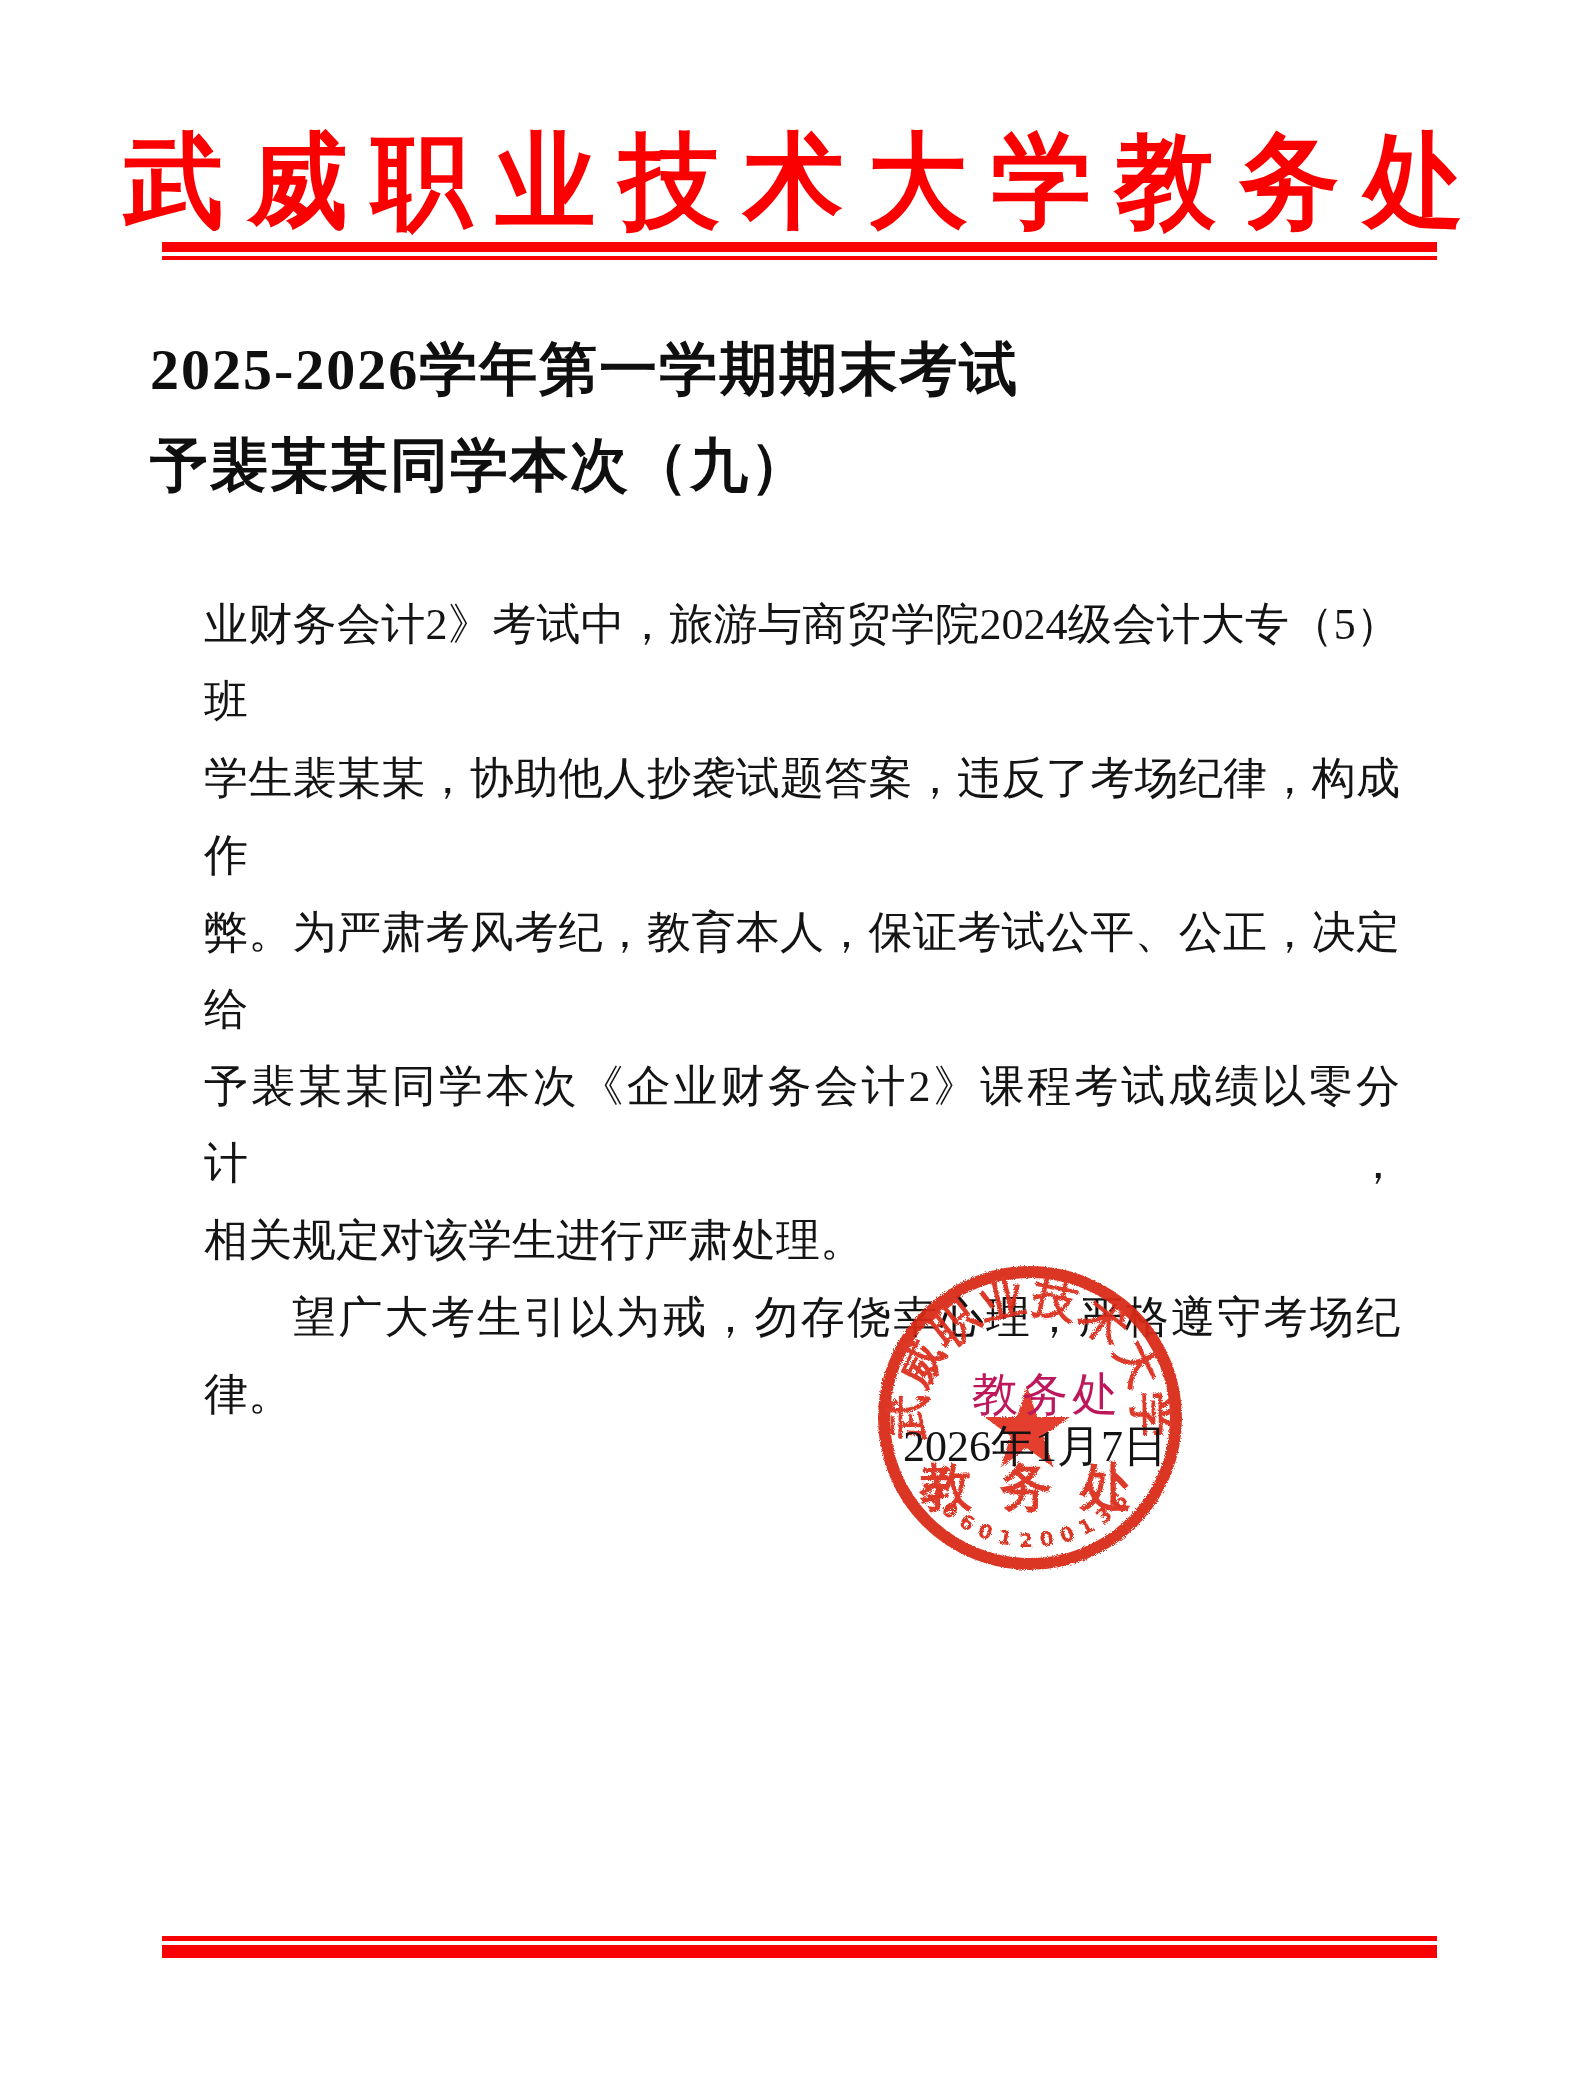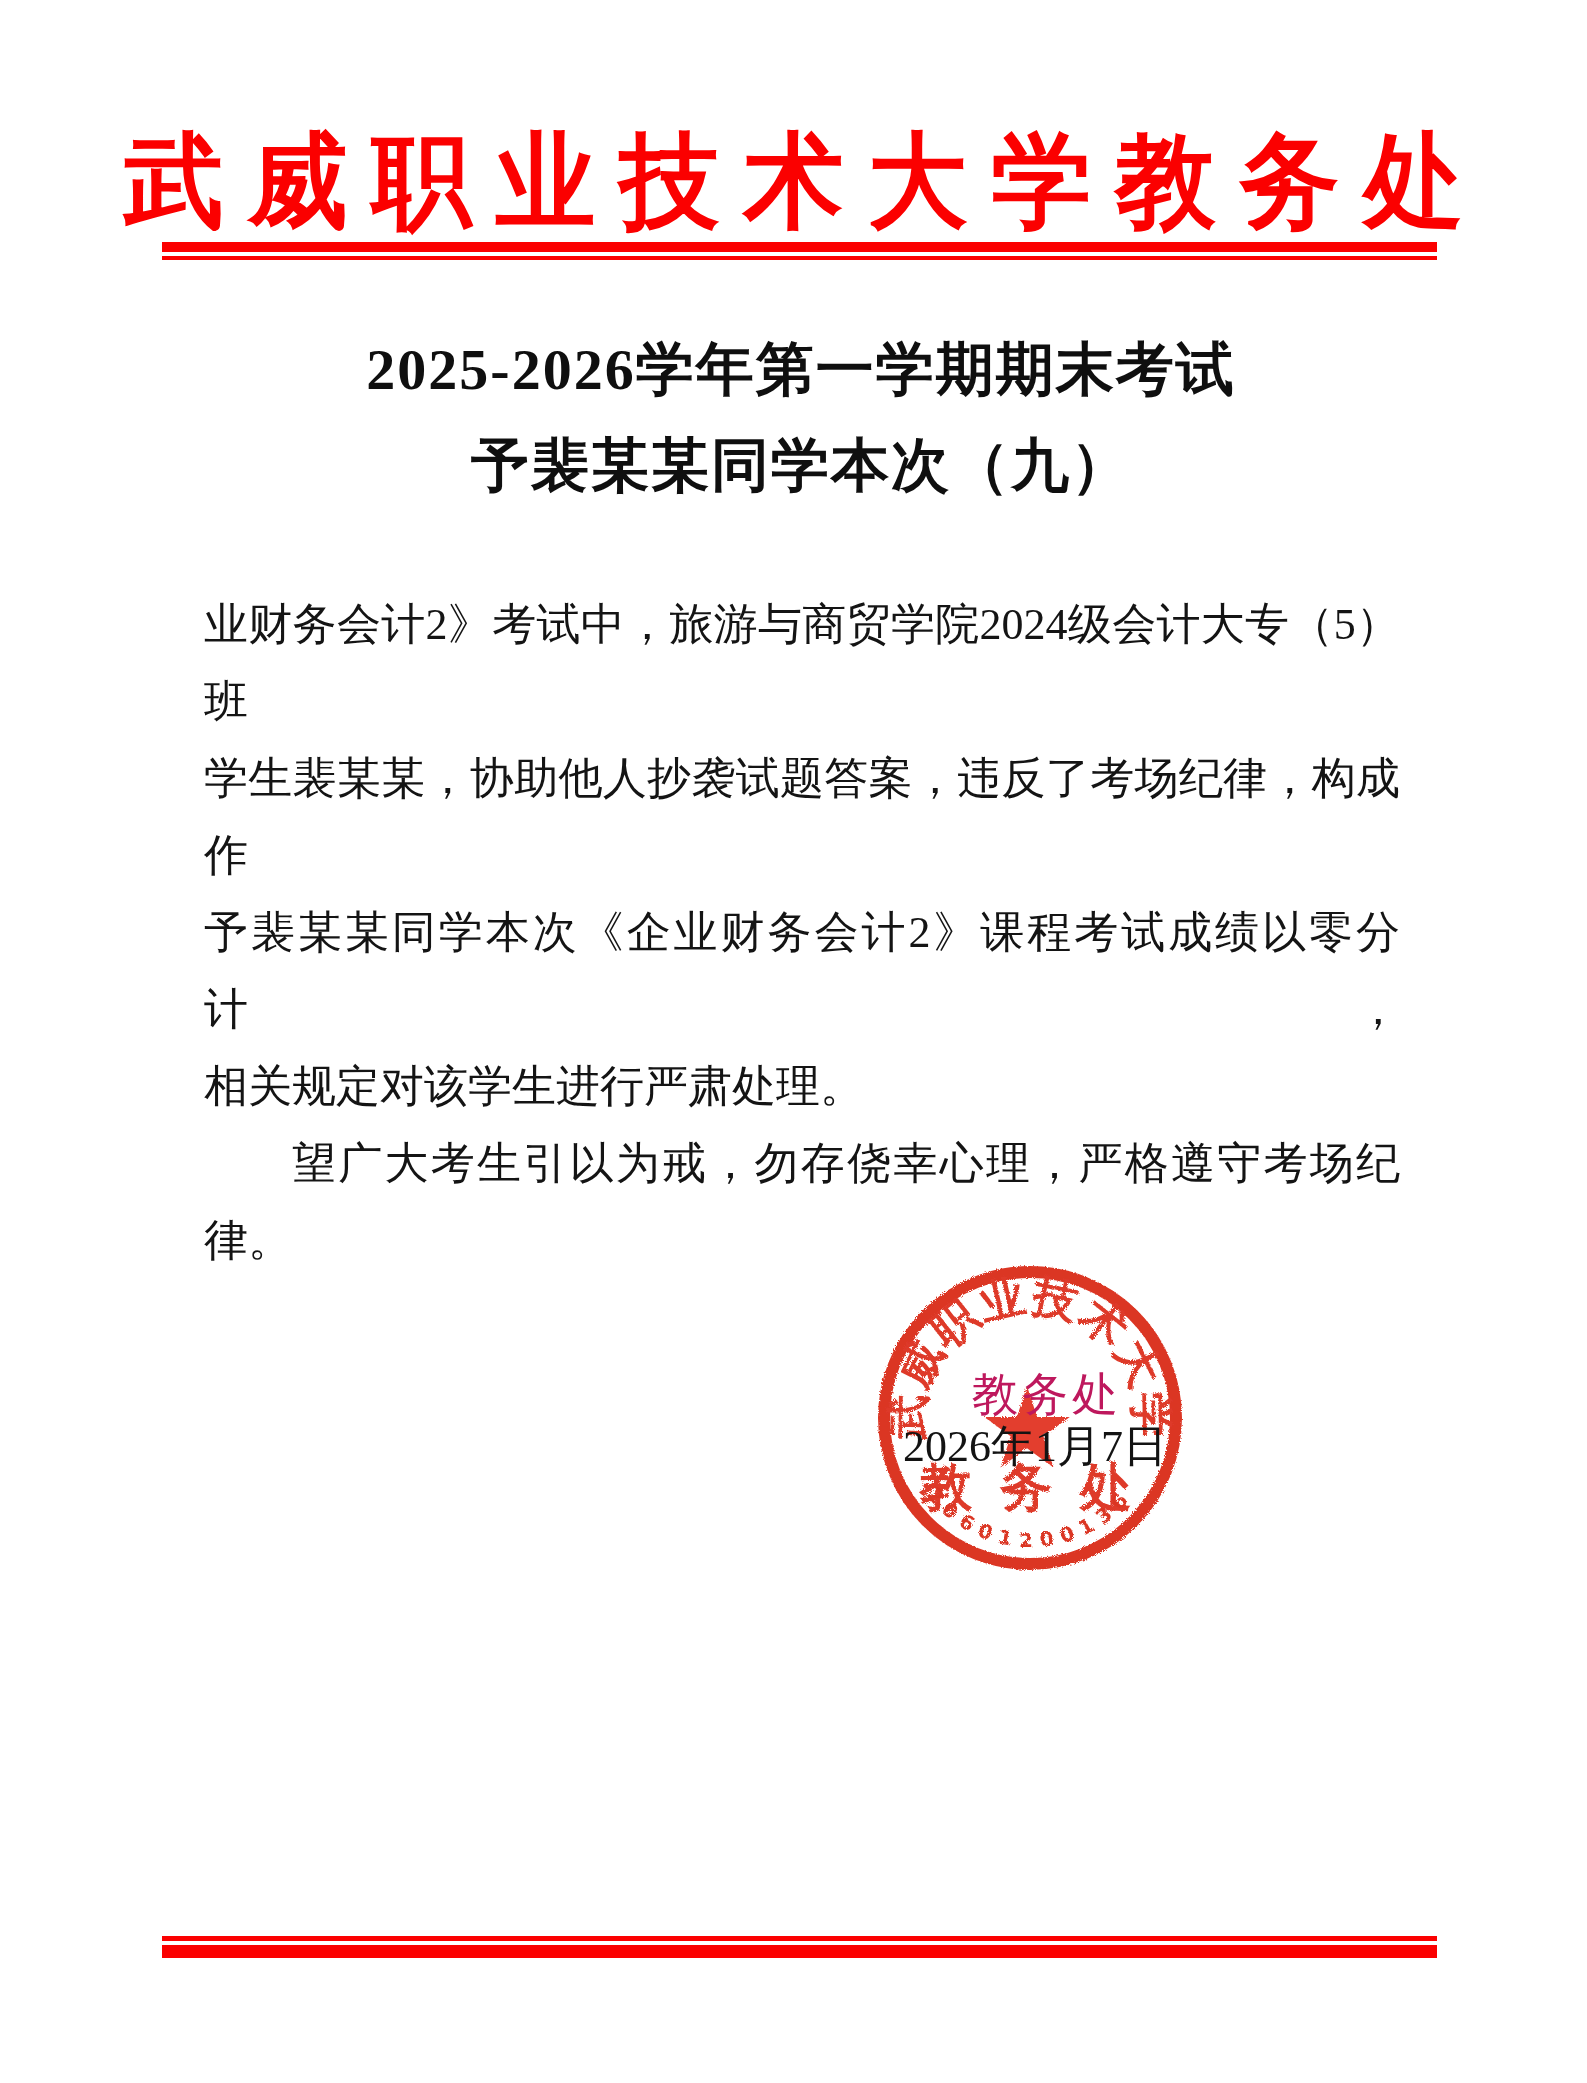--- a/index.html
+++ b/index.html
@@ -25,21 +25,21 @@
   }
   .rule{position:absolute;left:162px;width:1275px;background:#fb0000;}
   .rule-top-thick{top:242px;height:10px;}
   .rule-top-thin{top:256px;height:4px;}
   .rule-bottom-thin{top:1936px;height:5px;}
   .rule-bottom-thick{top:1945px;height:13px;}
   
   .doc-title{
     position:absolute;
     top:322px;left:150px;right:135px;
-    text-align:center;
+    text-align:left;
     font-size:58px;
     font-weight:bold;
     color:#0f0f0f;
     line-height:96px;
     letter-spacing:2px;
   }
   
   .body-text{
     position:absolute;
     left:204px;top:586px;width:1196px;
@@ -84,20 +84,21 @@
   <div class="rule rule-top-thin"></div>
 
   <div class="doc-title">
     <div>2025-2026学年第一学期期末考试</div>
     <div>予裴某某同学本次（九）</div>
   </div>
 
   <div class="body-text">
     <div class="bline just">业财务会计2》考试中，旅游与商贸学院2024级会计大专（5）班</div>
     <div class="bline just">学生裴某某，协助他人抄袭试题答案，违反了考场纪律，构成作</div>
+    <div class="bline just">弊。为严肃考风考纪，教育本人，保证考试公平、公正，决定给</div>
     <div class="bline just">予裴某某同学本次《企业财务会计2》课程考试成绩以零分计，</div>
     <div class="bline">相关规定对该学生进行严肃处理。</div>
     <div class="bline indent">望广大考生引以为戒，勿存侥幸心理，严格遵守考场纪律。</div>
   </div>
 
   <svg class="seal" viewBox="0 0 320 320" width="320" height="320" xmlns="http://www.w3.org/2000/svg" xmlns:xlink="http://www.w3.org/1999/xlink">
     <defs>
       <filter id="rough" x="-10%" y="-10%" width="120%" height="120%">
         <feTurbulence type="fractalNoise" baseFrequency="0.9" numOctaves="2" result="n"></feTurbulence>
         <feDisplacementMap in="SourceGraphic" in2="n" scale="4"></feDisplacementMap>

